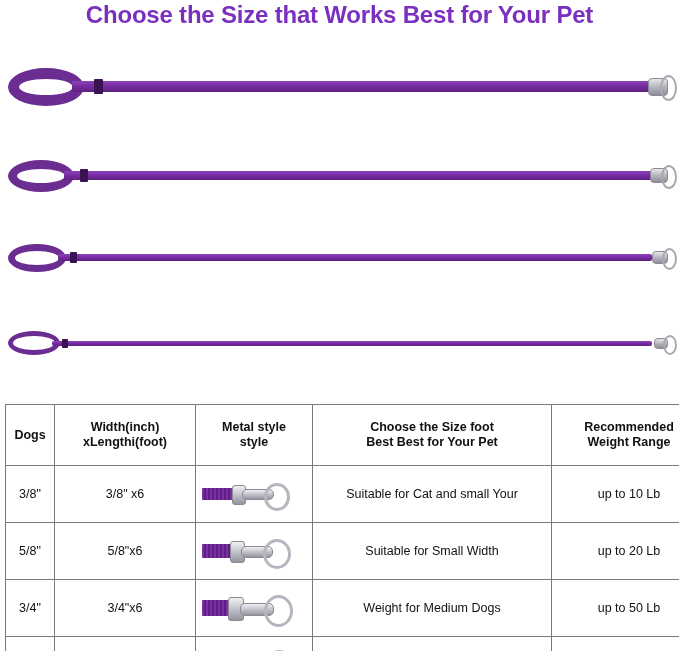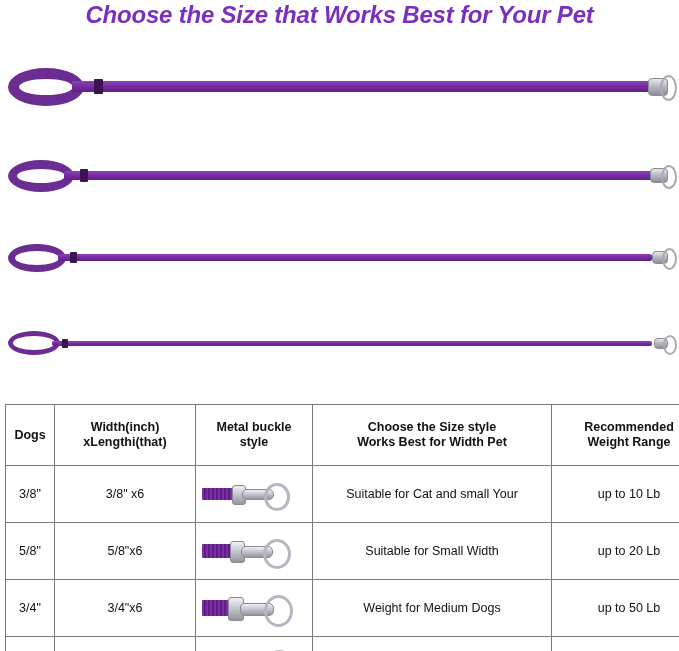--- a/index.html
+++ b/index.html
@@ -21,21 +21,20 @@
   }
   
   .title {
     position: absolute;
     top: 0px;
     left: 0;
     width: 679px;
     text-align: center;
     font-size: 24px;
     font-weight: bold;
-    font-style: italic;
     color: #7B2FBE;
     letter-spacing: -0.2px;
     line-height: 30px;
     white-space: nowrap;
   }
   
   .leash-area {
     position: absolute;
     left: 0;
     top: 46px;
@@ -197,29 +196,29 @@
 
   <div class="table-wrap">
     <table class="size-table">
       <thead>
         <tr>
           <th class="col-size">
             <div>Dogs</div>
           </th>
           <th class="col-width">
             <div>Width(inch)</div>
-            <div>xLengthi(that)</div>
+            <div>xLengthi(foot)</div>
           </th>
           <th class="col-buckle">
-            <div>Metal buckle</div>
+            <div>Metal style</div>
             <div>style</div>
           </th>
           <th class="col-choose">
-            <div>Choose the Size style</div>
-            <div>Works Best for Width Pet</div>
+            <div>Choose the Size foot</div>
+            <div>Best Best for Your Pet</div>
           </th>
           <th class="col-weight">
             <div>Recommended</div>
             <div>Weight Range</div>
           </th>
         </tr>
       </thead>
       <tbody>
 
         <tr>

